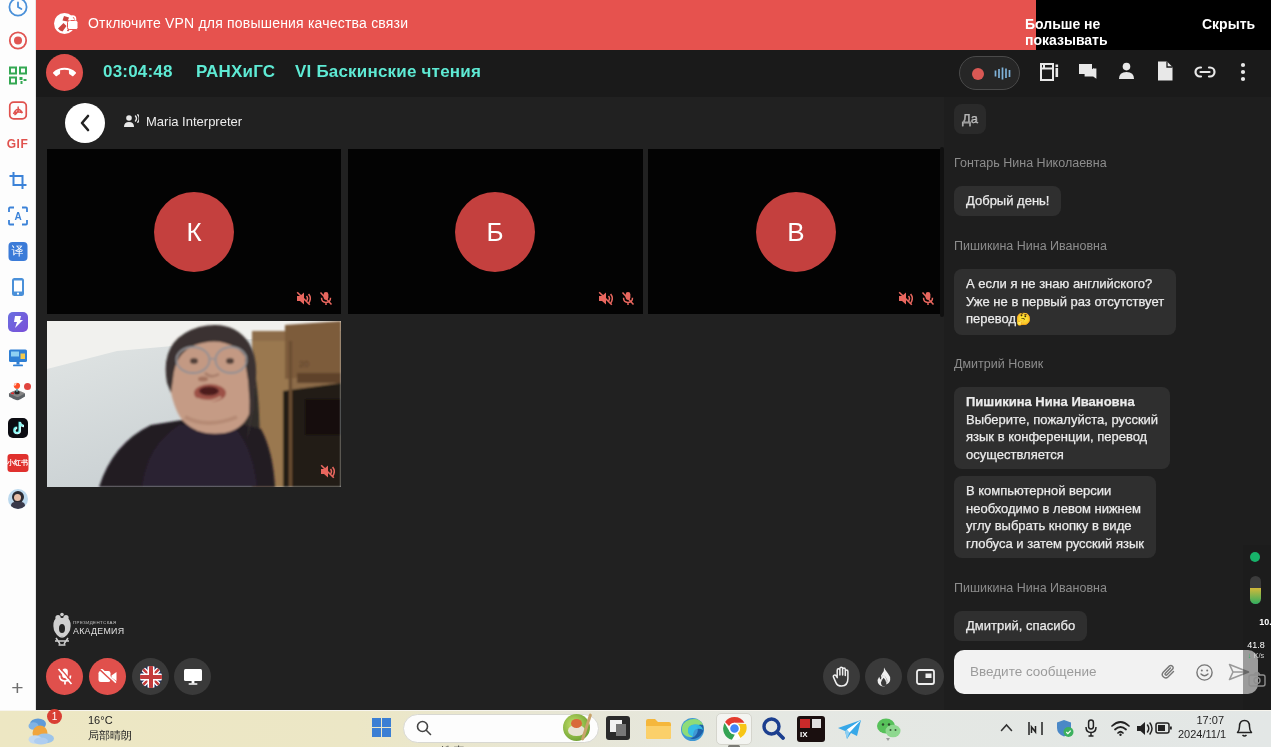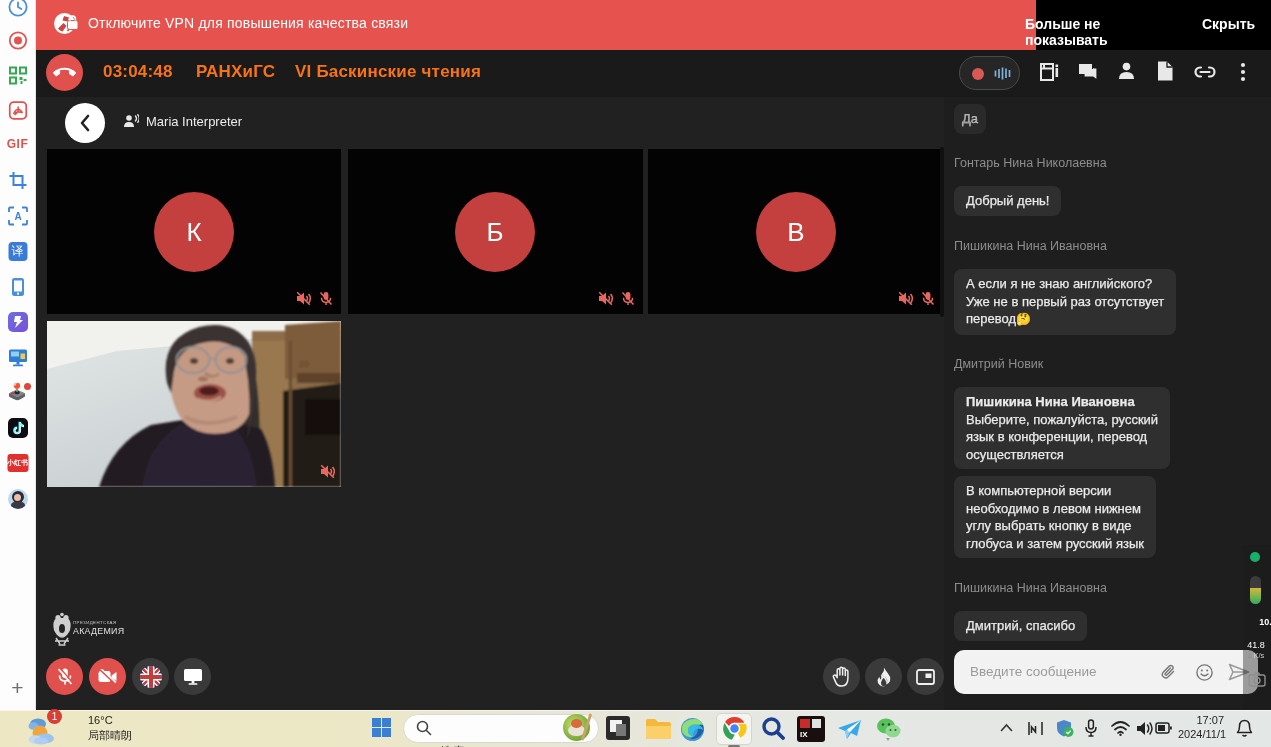--- a/index.html
+++ b/index.html
@@ -13,21 +13,21 @@
 
   
   #banner { left:36px; top:0; width:1000px; height:50px; background:#e6524e; color:#fff; }
   #banner .msg { position:absolute; left:52px; top:15px; font-size:14px; letter-spacing:.2px; }
   #banner .b1 { position:absolute; left:989px; top:16px; font-size:14px; font-weight:600; }
   #banner .b2 { position:absolute; left:1166px; top:16px; font-size:14px; font-weight:700; }
 
   
   #header { left:36px; top:50px; width:1235px; height:47px; background:#1a1a1a; }
   #hangup { position:absolute; left:46px; top:54px; width:37px; height:37px; border-radius:50%; background:#e0504c; }
-  .htxt { position:absolute; top:62px; color:#f97316; font-size:17px; font-weight:600; letter-spacing:.2px; }
+  .htxt { position:absolute; top:62px; color:#5eead4; font-size:17px; font-weight:600; letter-spacing:.2px; }
 
   
   #main { left:36px; top:97px; width:908px; height:613px; background:#212121; }
   .tile { position:absolute; background:#030303; }
   .avatar { position:absolute; width:80px; height:80px; border-radius:50%; background:#c4403e; color:#fff;
             font-size:26px; display:flex; align-items:center; justify-content:center; }
 
   
   .cbtn { position:absolute; width:37px; height:37px; border-radius:50%; display:flex; align-items:center; justify-content:center; }
   .red { background:#e0504c; }

